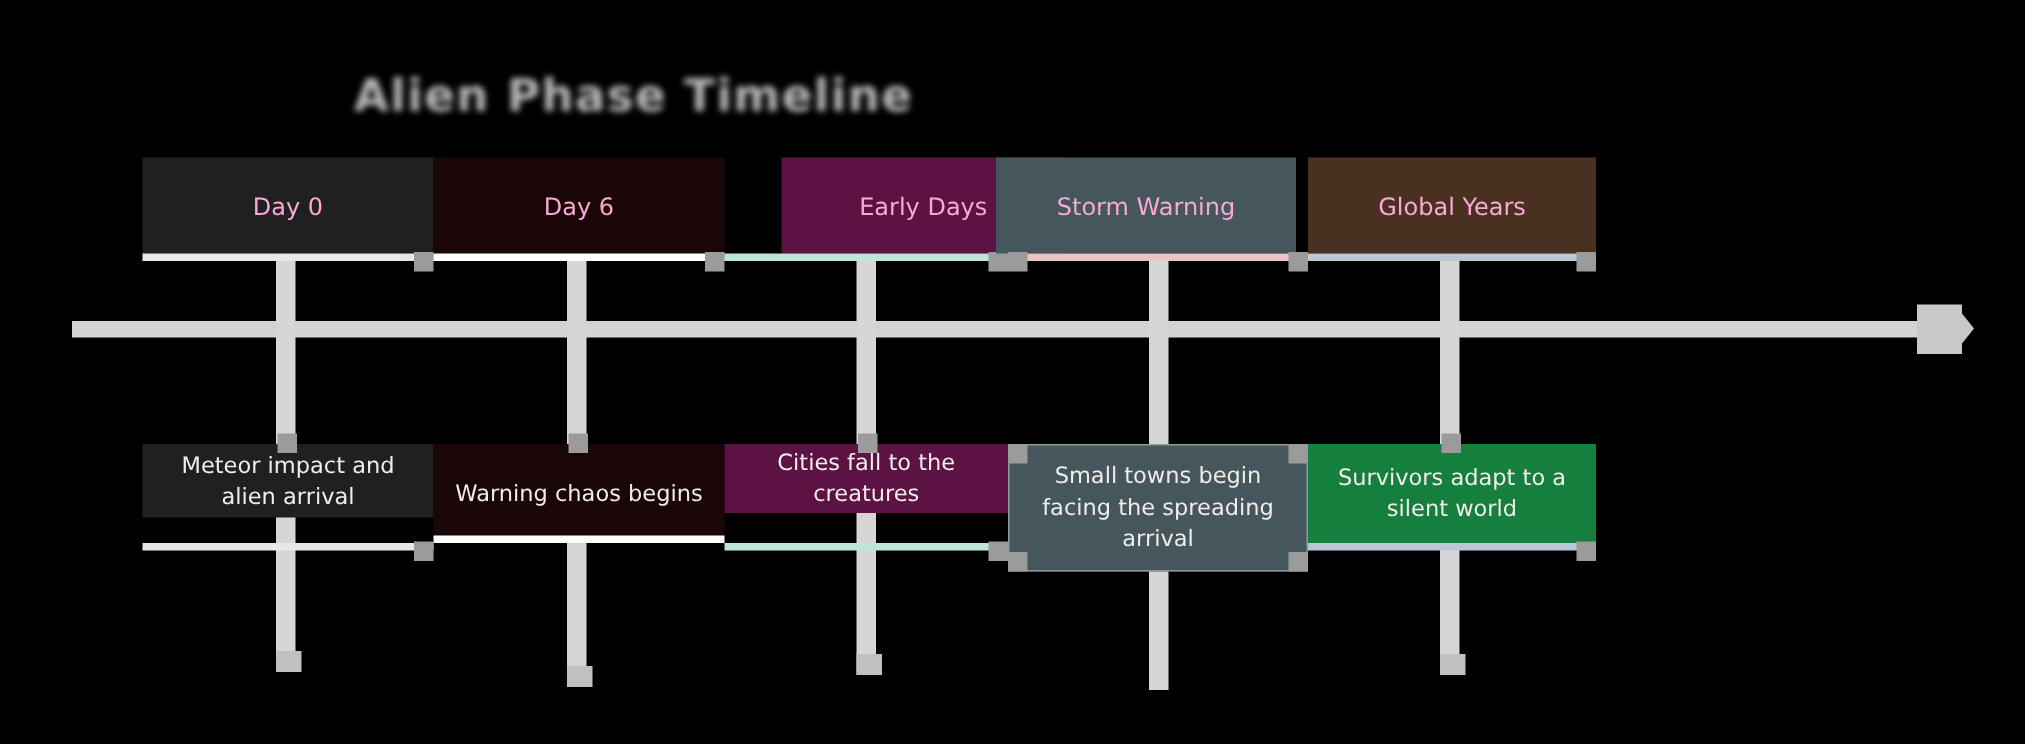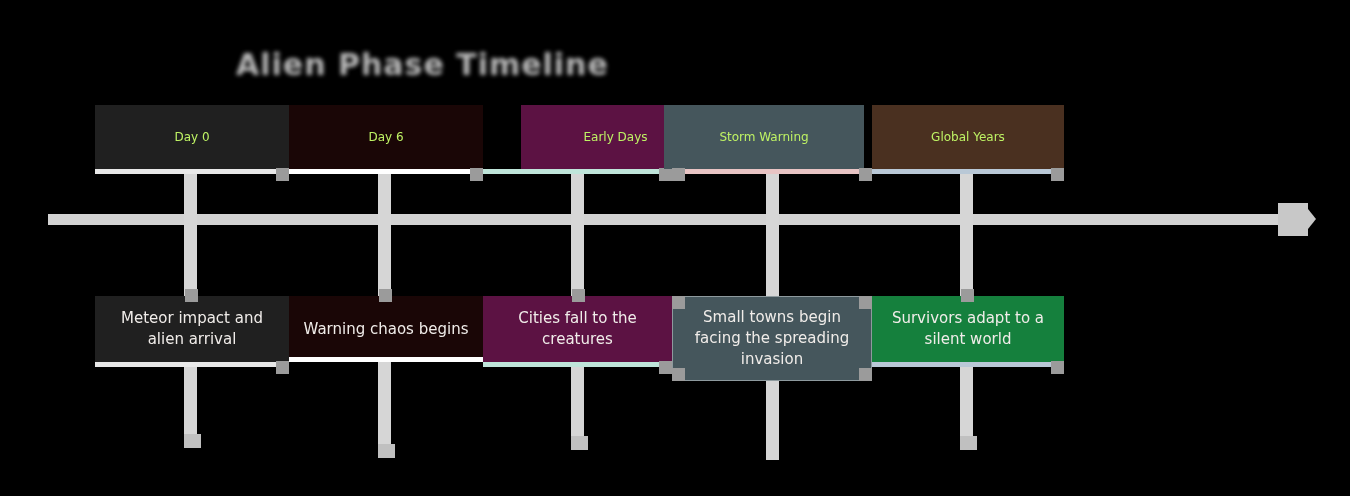--- a/index.html
+++ b/index.html
@@ -76,22 +76,22 @@
   }
 
   
   .period-box {
     position: absolute;
     top: 105px;
     height: 64px;
     display: flex;
     align-items: center;
     justify-content: center;
-    color: #bef264;
-    font-size: 12px;
+    color: #f9a8d4;
+    font-size: 16px;
     text-align: center;
     box-sizing: border-box;
   }
   .period-underline {
     position: absolute;
     height: 5px;
   }
   .period-corner {
     position: absolute;
     width: 13px;
@@ -172,42 +172,42 @@
 <div class="period-underline" style="left:672px; top:169px; width:200px; background:#e8c4c4;"></div>
 <div class="period-corner" style="left:672px; top:168px;"></div>
 <div class="period-corner" style="left:859px; top:168px;"></div>
 
 <div class="period-box" style="left:872px; width:192px; background:#4a3020;">
   <span>Global Years</span>
 </div>
 <div class="period-underline" style="left:872px; top:169px; width:192px; background:#b9c8d6;"></div>
 <div class="period-corner" style="left:1051px; top:168px;"></div>
 
-<div class="event-box" style="left:95px; top:296px; width:194px; height:66px; background:#202020;">
+<div class="event-box" style="left:95px; top:296px; width:194px; height:49px; background:#202020;">
   <span>Meteor impact and alien arrival</span>
 </div>
 <div class="event-underline" style="left:95px; top:362px; width:194px; background:#e8e8e8;"></div>
 <div class="event-corner" style="left:276px; top:361px;"></div>
 <div class="event-corner" style="left:185px; top:289px;"></div>
 
 <div class="event-box" style="left:289px; top:296px; width:194px; height:66px; background:#1a0606;">
   <span>Warning chaos begins</span>
 </div>
 <div class="event-underline" style="left:289px; top:357px; width:194px; background:#ffffff;"></div>
 <div class="event-corner" style="left:379px; top:289px;"></div>
 
-<div class="event-box" style="left:483px; top:296px; width:189px; height:66px; background:#5c1243;">
+<div class="event-box" style="left:483px; top:296px; width:189px; height:46px; background:#5c1243;">
   <span>Cities fall to the creatures</span>
 </div>
 <div class="event-underline" style="left:483px; top:362px; width:189px; background:#bfe5da;"></div>
 <div class="event-corner" style="left:659px; top:361px;"></div>
 <div class="event-corner" style="left:572px; top:289px;"></div>
 
 <div class="event-box outlined" style="left:672px; top:296px; width:200px; height:85px; background:#45565c;">
-  <span>Small towns begin facing the spreading invasion</span>
+  <span>Small towns begin facing the spreading arrival</span>
 </div>
 <div class="event-corner" style="left:672px; top:296px;"></div>
 <div class="event-corner" style="left:859px; top:296px;"></div>
 <div class="event-corner" style="left:672px; top:368px;"></div>
 <div class="event-corner" style="left:859px; top:368px;"></div>
 
 <div class="event-box" style="left:872px; top:296px; width:192px; height:66px; background:#15803d;">
   <span>Survivors adapt to a silent world</span>
 </div>
 <div class="event-underline" style="left:872px; top:362px; width:192px; background:#b9c8d6;"></div>

